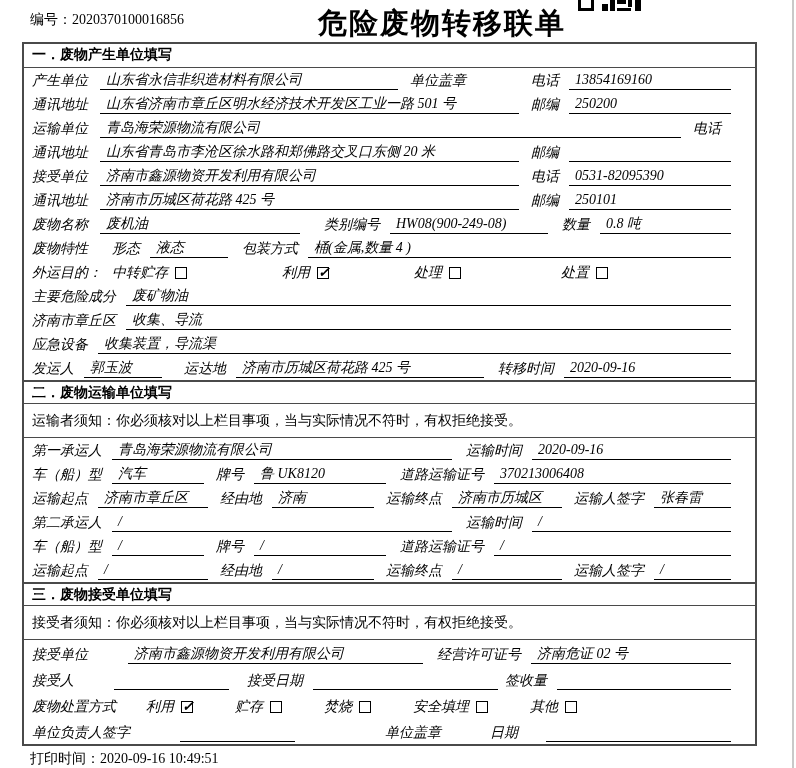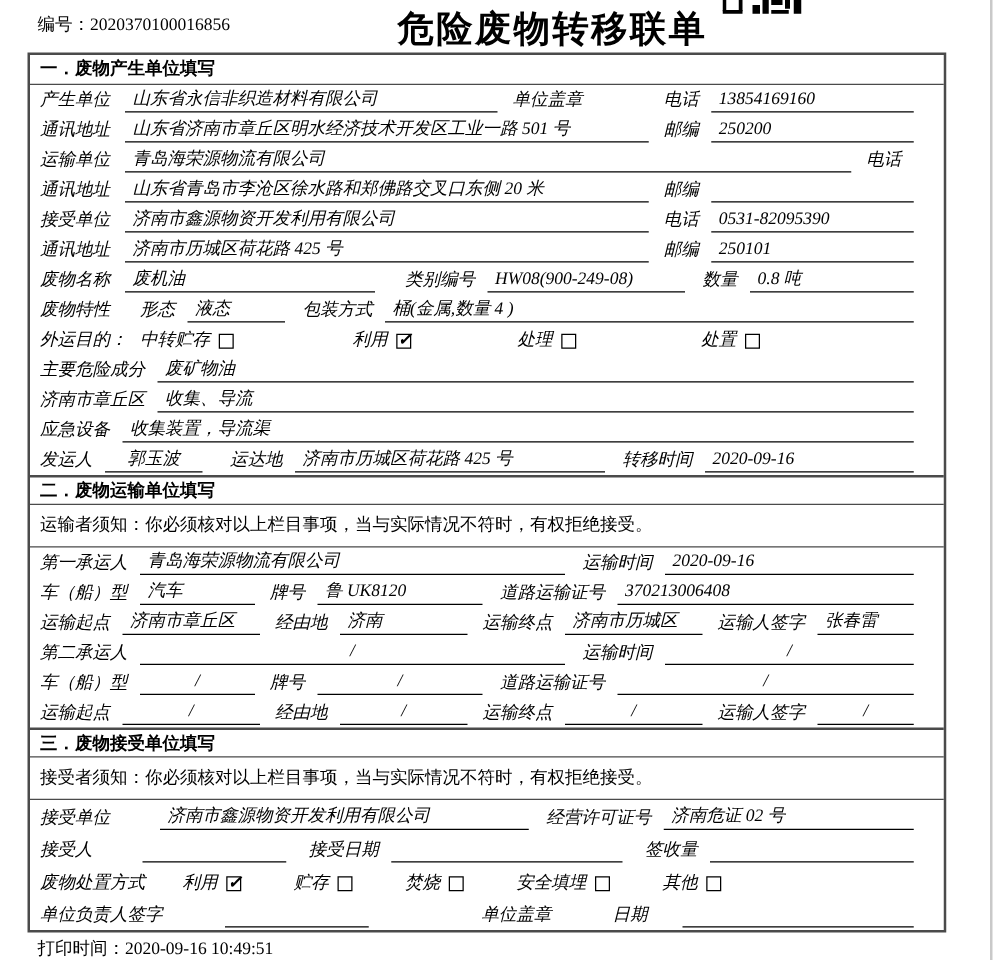--- a/index.html
+++ b/index.html
@@ -17,21 +17,21 @@
   .sec-h.mid{border-top:2px solid #4a4a4a;}
   .notice{height:34px;line-height:33px;padding-left:8px;border-bottom:1px solid #4a4a4a;box-sizing:border-box;white-space:nowrap;}
   .row{display:flex;align-items:flex-end;height:24px;box-sizing:border-box;
        padding:0 24px 2px 8px;white-space:nowrap;font-style:italic;}
   .row.h26{height:26px;}
   .lbl{line-height:19px;margin-right:10px;flex:0 0 auto;}
   .w4{width:58px;}
   .uv{line-height:19px;border-bottom:1px solid #000;padding:0 6px;box-sizing:border-box;
       overflow:hidden;flex:0 0 auto;}
   .flex1{flex:1 1 auto;}
-  .ctr{text-align:center;}
+  .ctr{text-align:left;}
   .spacer{flex:1 1 auto;}
   .opt{display:flex;align-items:center;line-height:19px;flex:0 0 auto;}
   .cb{width:12px;height:12px;border:1px solid #000;display:inline-block;position:relative;
       margin-left:7px;box-sizing:border-box;background:#fff;}
   .cb.checked::after{content:"✓";position:absolute;left:0px;top:-5px;font-size:14px;font-weight:bold;}
   .print-line{position:absolute;left:30px;top:750px;white-space:nowrap;}
 </style>
 </head>
 <body>
 
@@ -228,21 +228,21 @@
       <span class="uv" style="width:295px;margin-left:30px">济南市鑫源物资开发利用有限公司</span>
       <span class="lbl" style="margin-left:14px">经营许可证号</span>
       <span class="uv flex1">济南危证 02 号</span>
     </div>
 
     <div class="row h26">
       <span class="lbl">接受人</span>
       <span class="uv" style="width:115px;margin-left:30px"></span>
       <span class="lbl" style="margin-left:18px">接受日期</span>
       <span class="uv" style="width:185px"></span>
-      <span class="lbl" style="margin-left:18px">签收量</span>
+      <span class="lbl" style="margin-left:7px">签收量</span>
       <span class="uv flex1"></span>
     </div>
 
     <div class="row h26">
       <span class="lbl" style="margin-right:30px">废物处置方式</span>
       <span class="opt" style="margin-right:42px">
         <span>利用</span>
         <span class="cb checked"></span>
       </span>
       <span class="opt" style="margin-right:42px">

